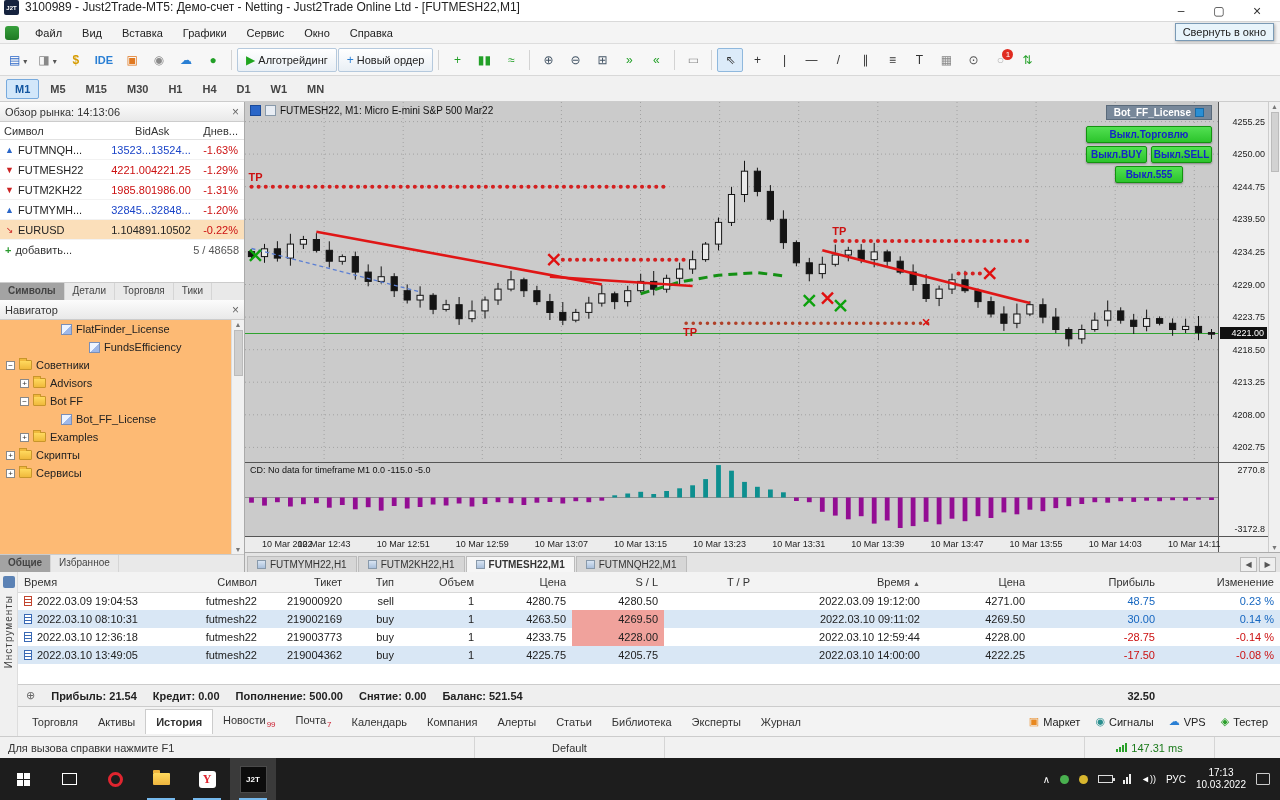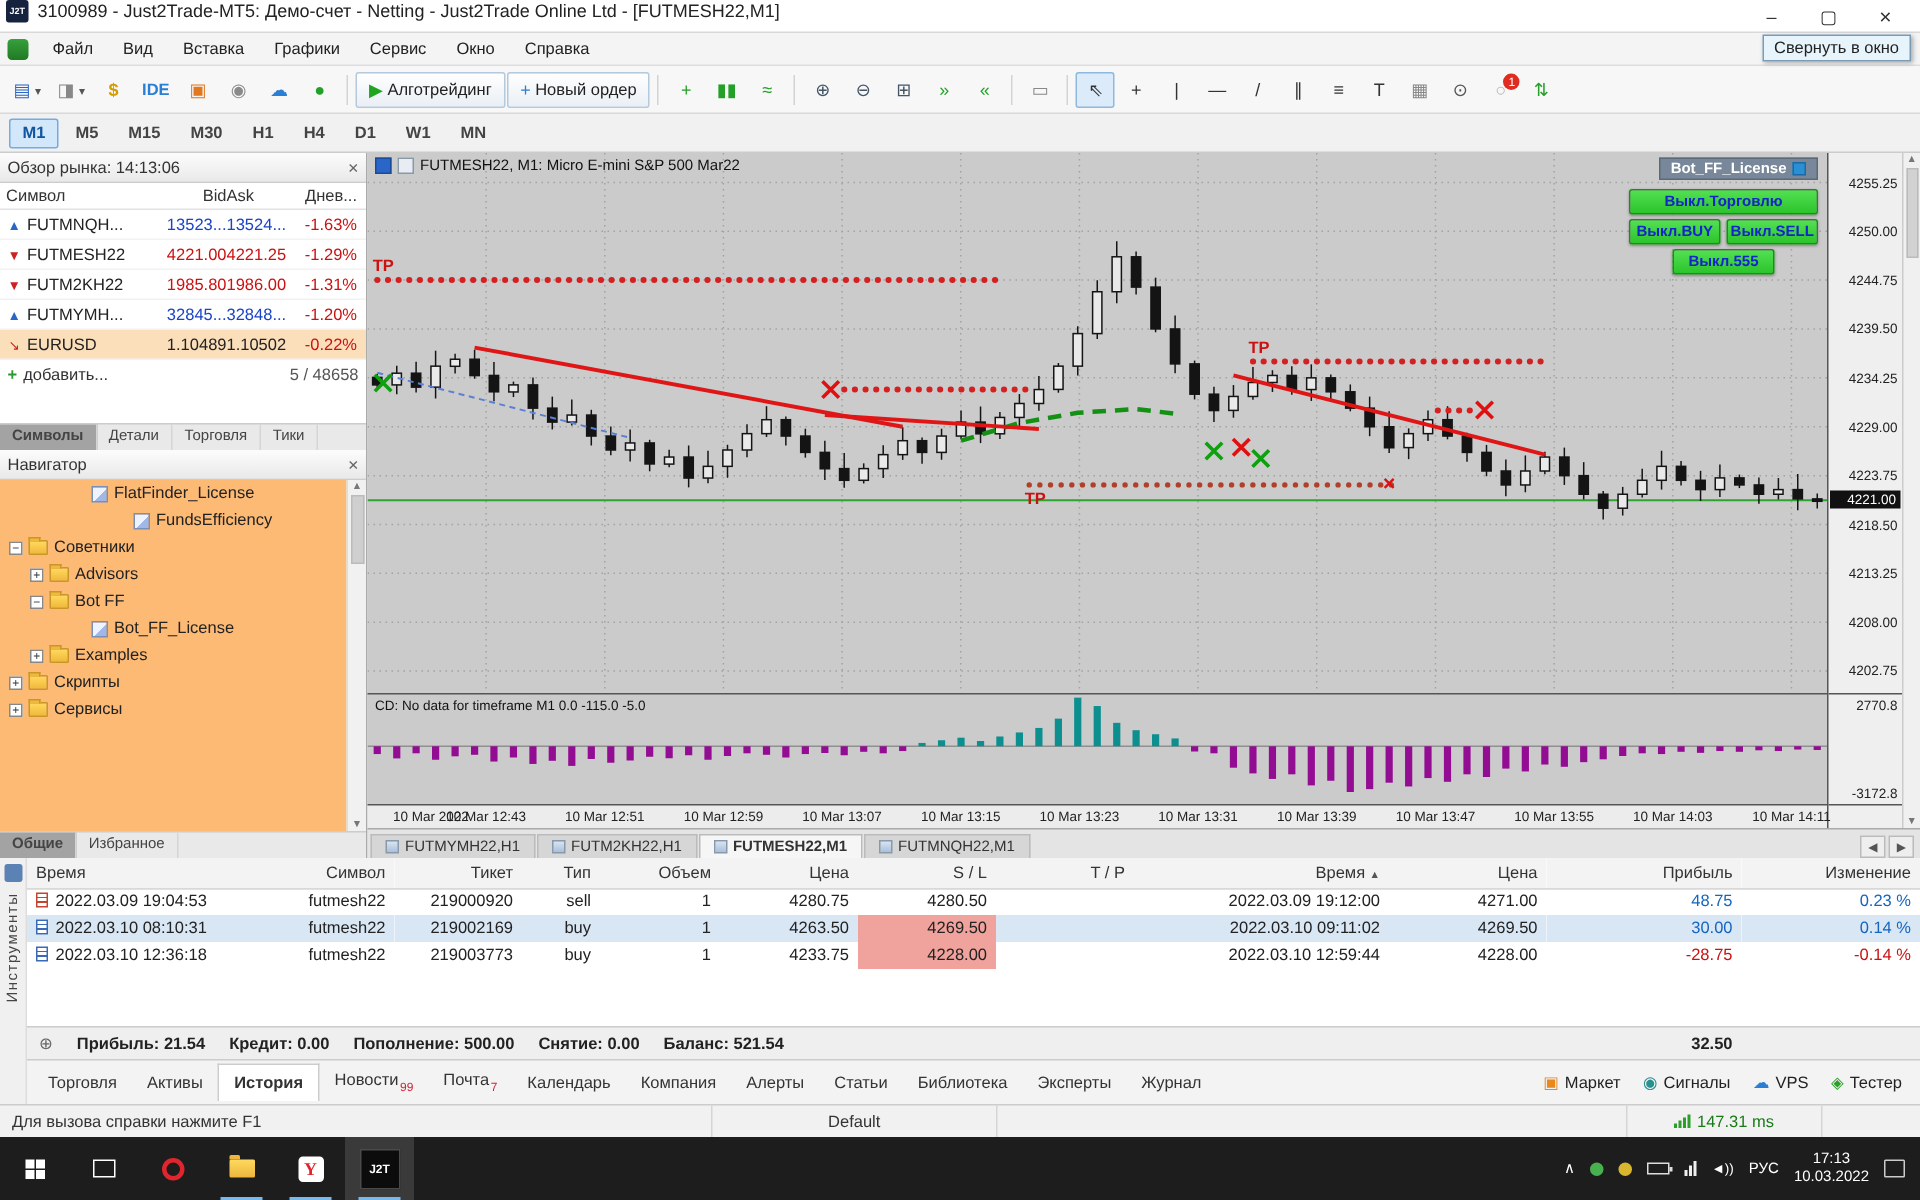--- a/index.html
+++ b/index.html
@@ -900,20 +900,34 @@
                 <td class="ar">buy</td>
                 <td class="ar">1</td>
                 <td class="ar">4233.75</td>
                 <td class="ar hl">4228.00</td>
                 <td class="ar"></td>
                 <td class="ar">2022.03.10 12:59:44</td>
                 <td class="ar">4228.00</td>
                 <td class="ar neg">-28.75</td>
                 <td class="ar neg">-0.14 %</td>
               </tr>
+              <tr class="odd">
+                <td class="al"><span class="doc blue"></span><span>2022.03.10 13:49:05</span></td>
+                <td class="ar">futmesh22</td>
+                <td class="ar">219004362</td>
+                <td class="ar">buy</td>
+                <td class="ar">1</td>
+                <td class="ar">4225.75</td>
+                <td class="ar">4205.75</td>
+                <td class="ar"></td>
+                <td class="ar">2022.03.10 14:00:00</td>
+                <td class="ar">4222.25</td>
+                <td class="ar neg">-17.50</td>
+                <td class="ar neg">-0.08 %</td>
+              </tr>
             </tbody>
           </table>
         </div>
       <div class="summary">
         <span class="sum-ic"></span>
         <span>Прибыль: 21.54</span>
         <span>Кредит: 0.00</span>
         <span>Пополнение: 500.00</span>
         <span>Снятие: 0.00</span>
         <span>Баланс: 521.54</span>

